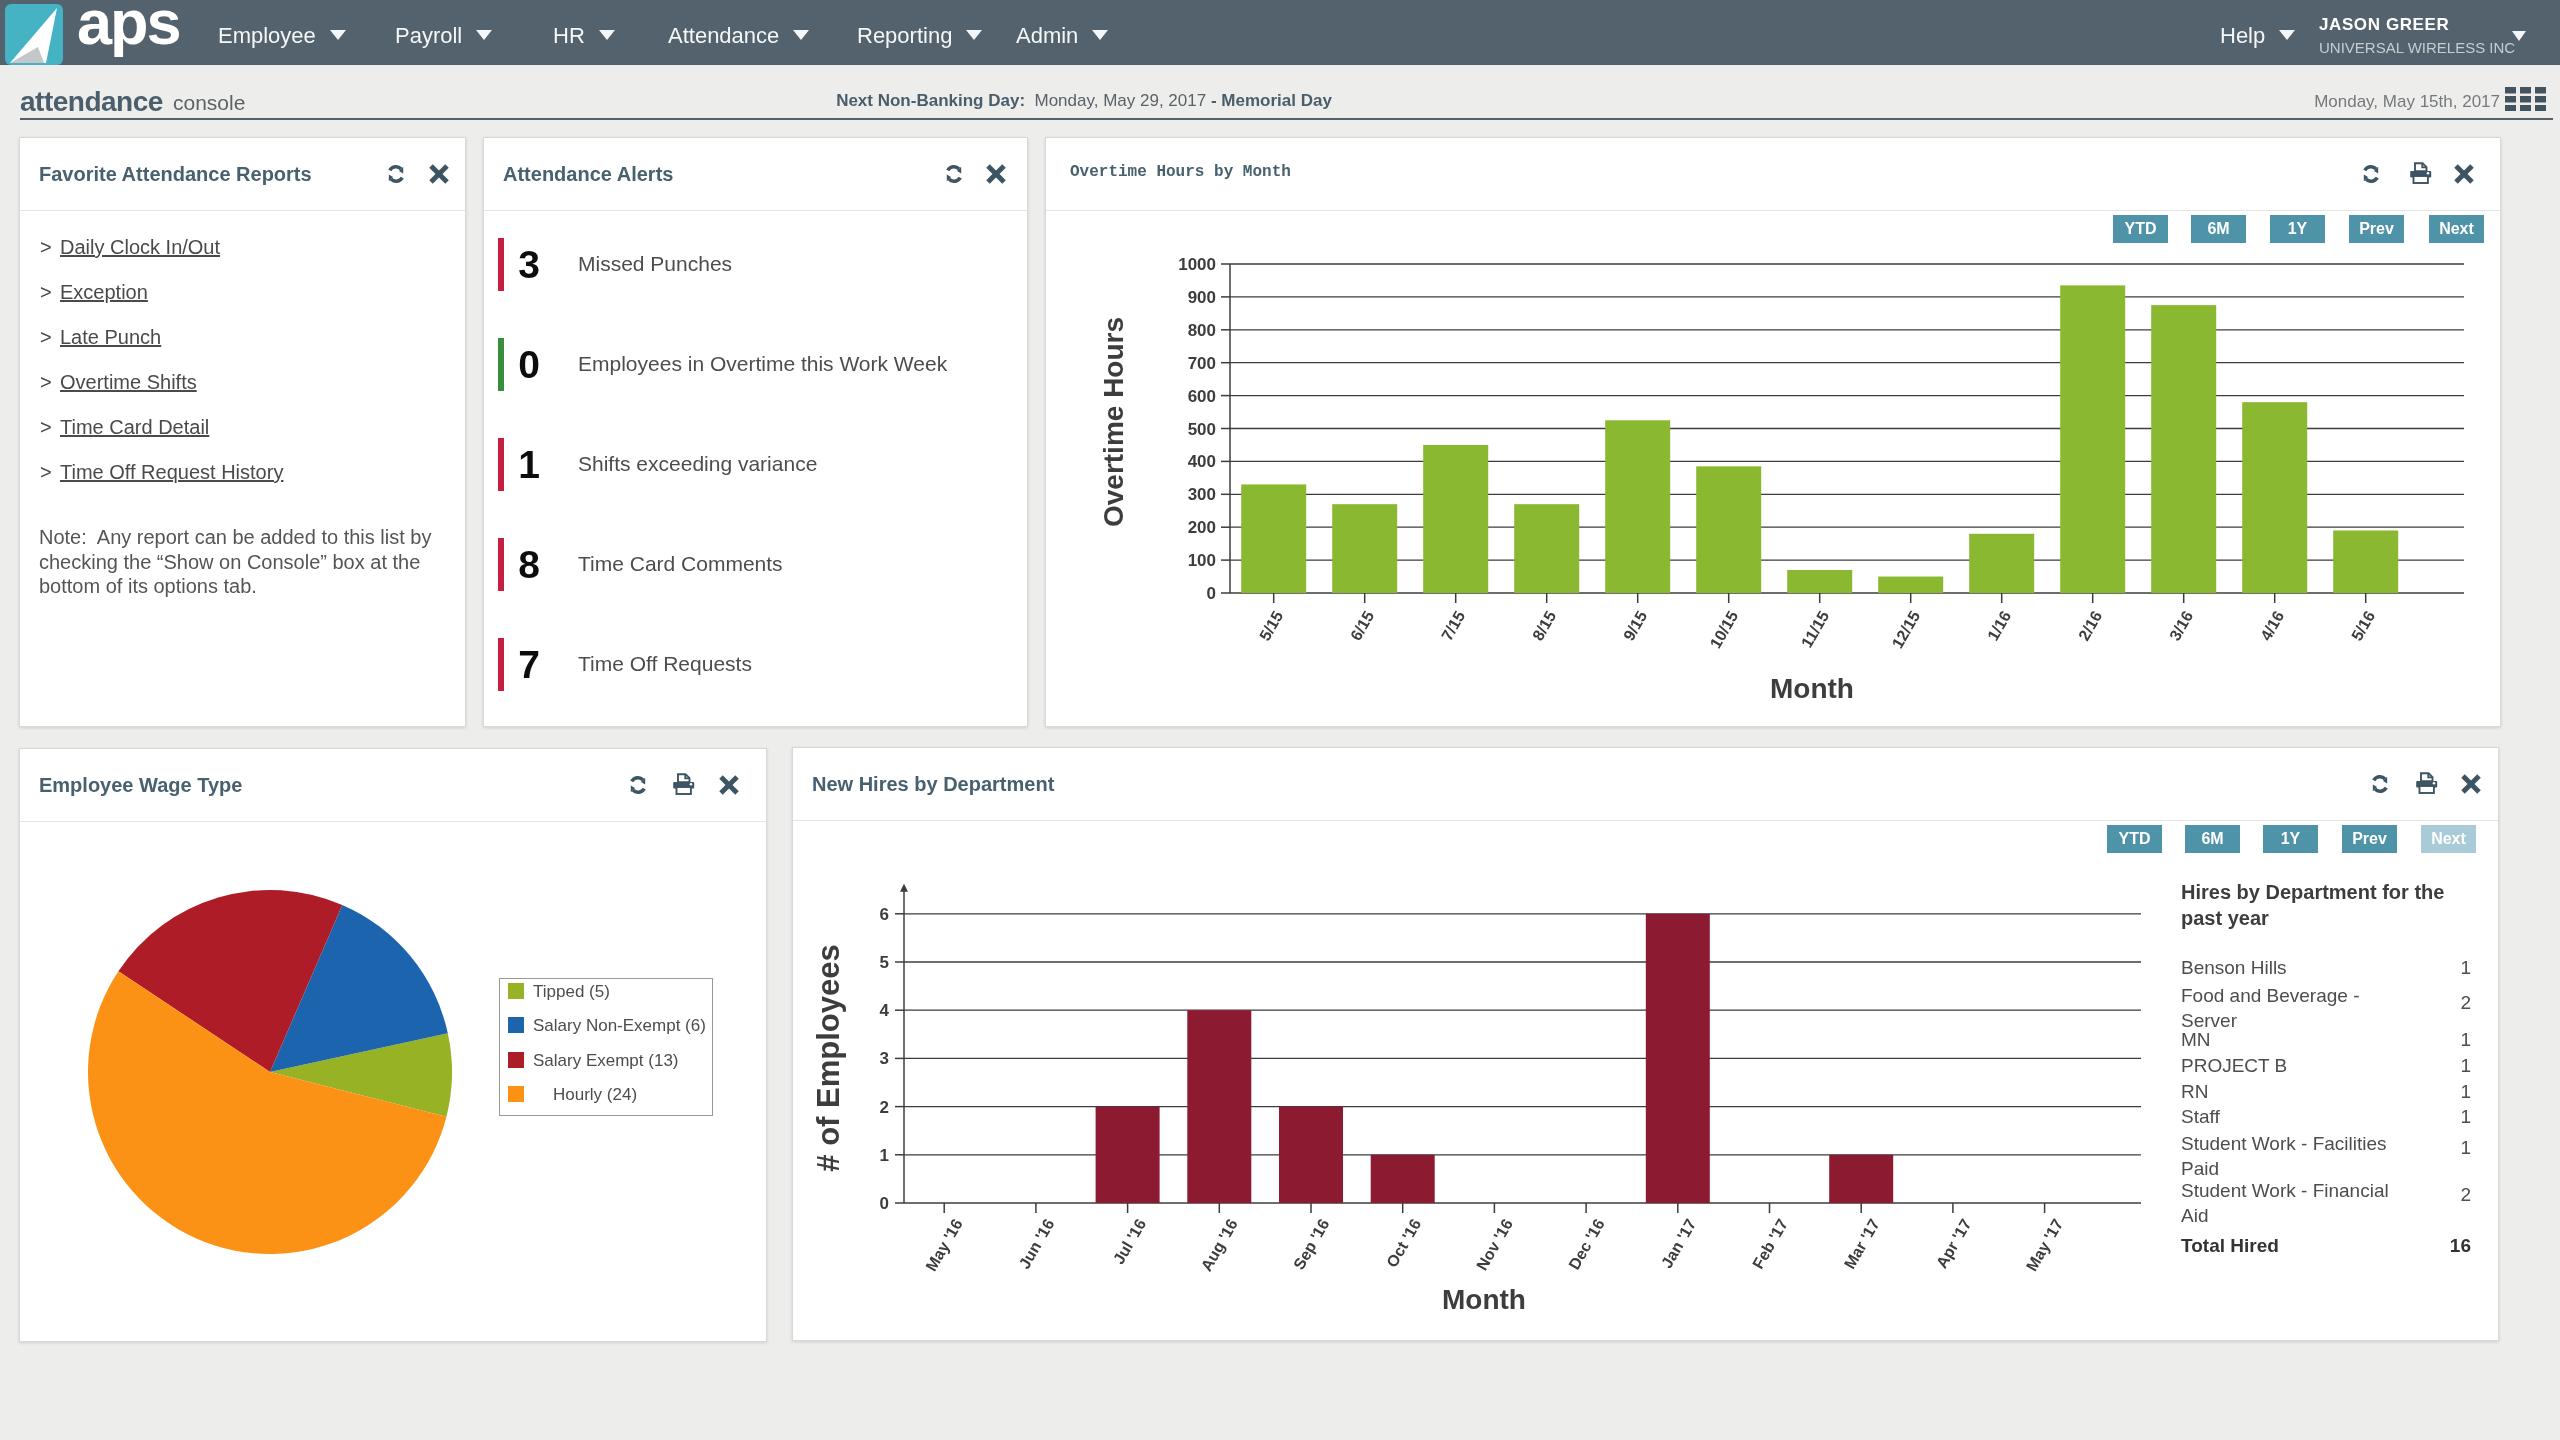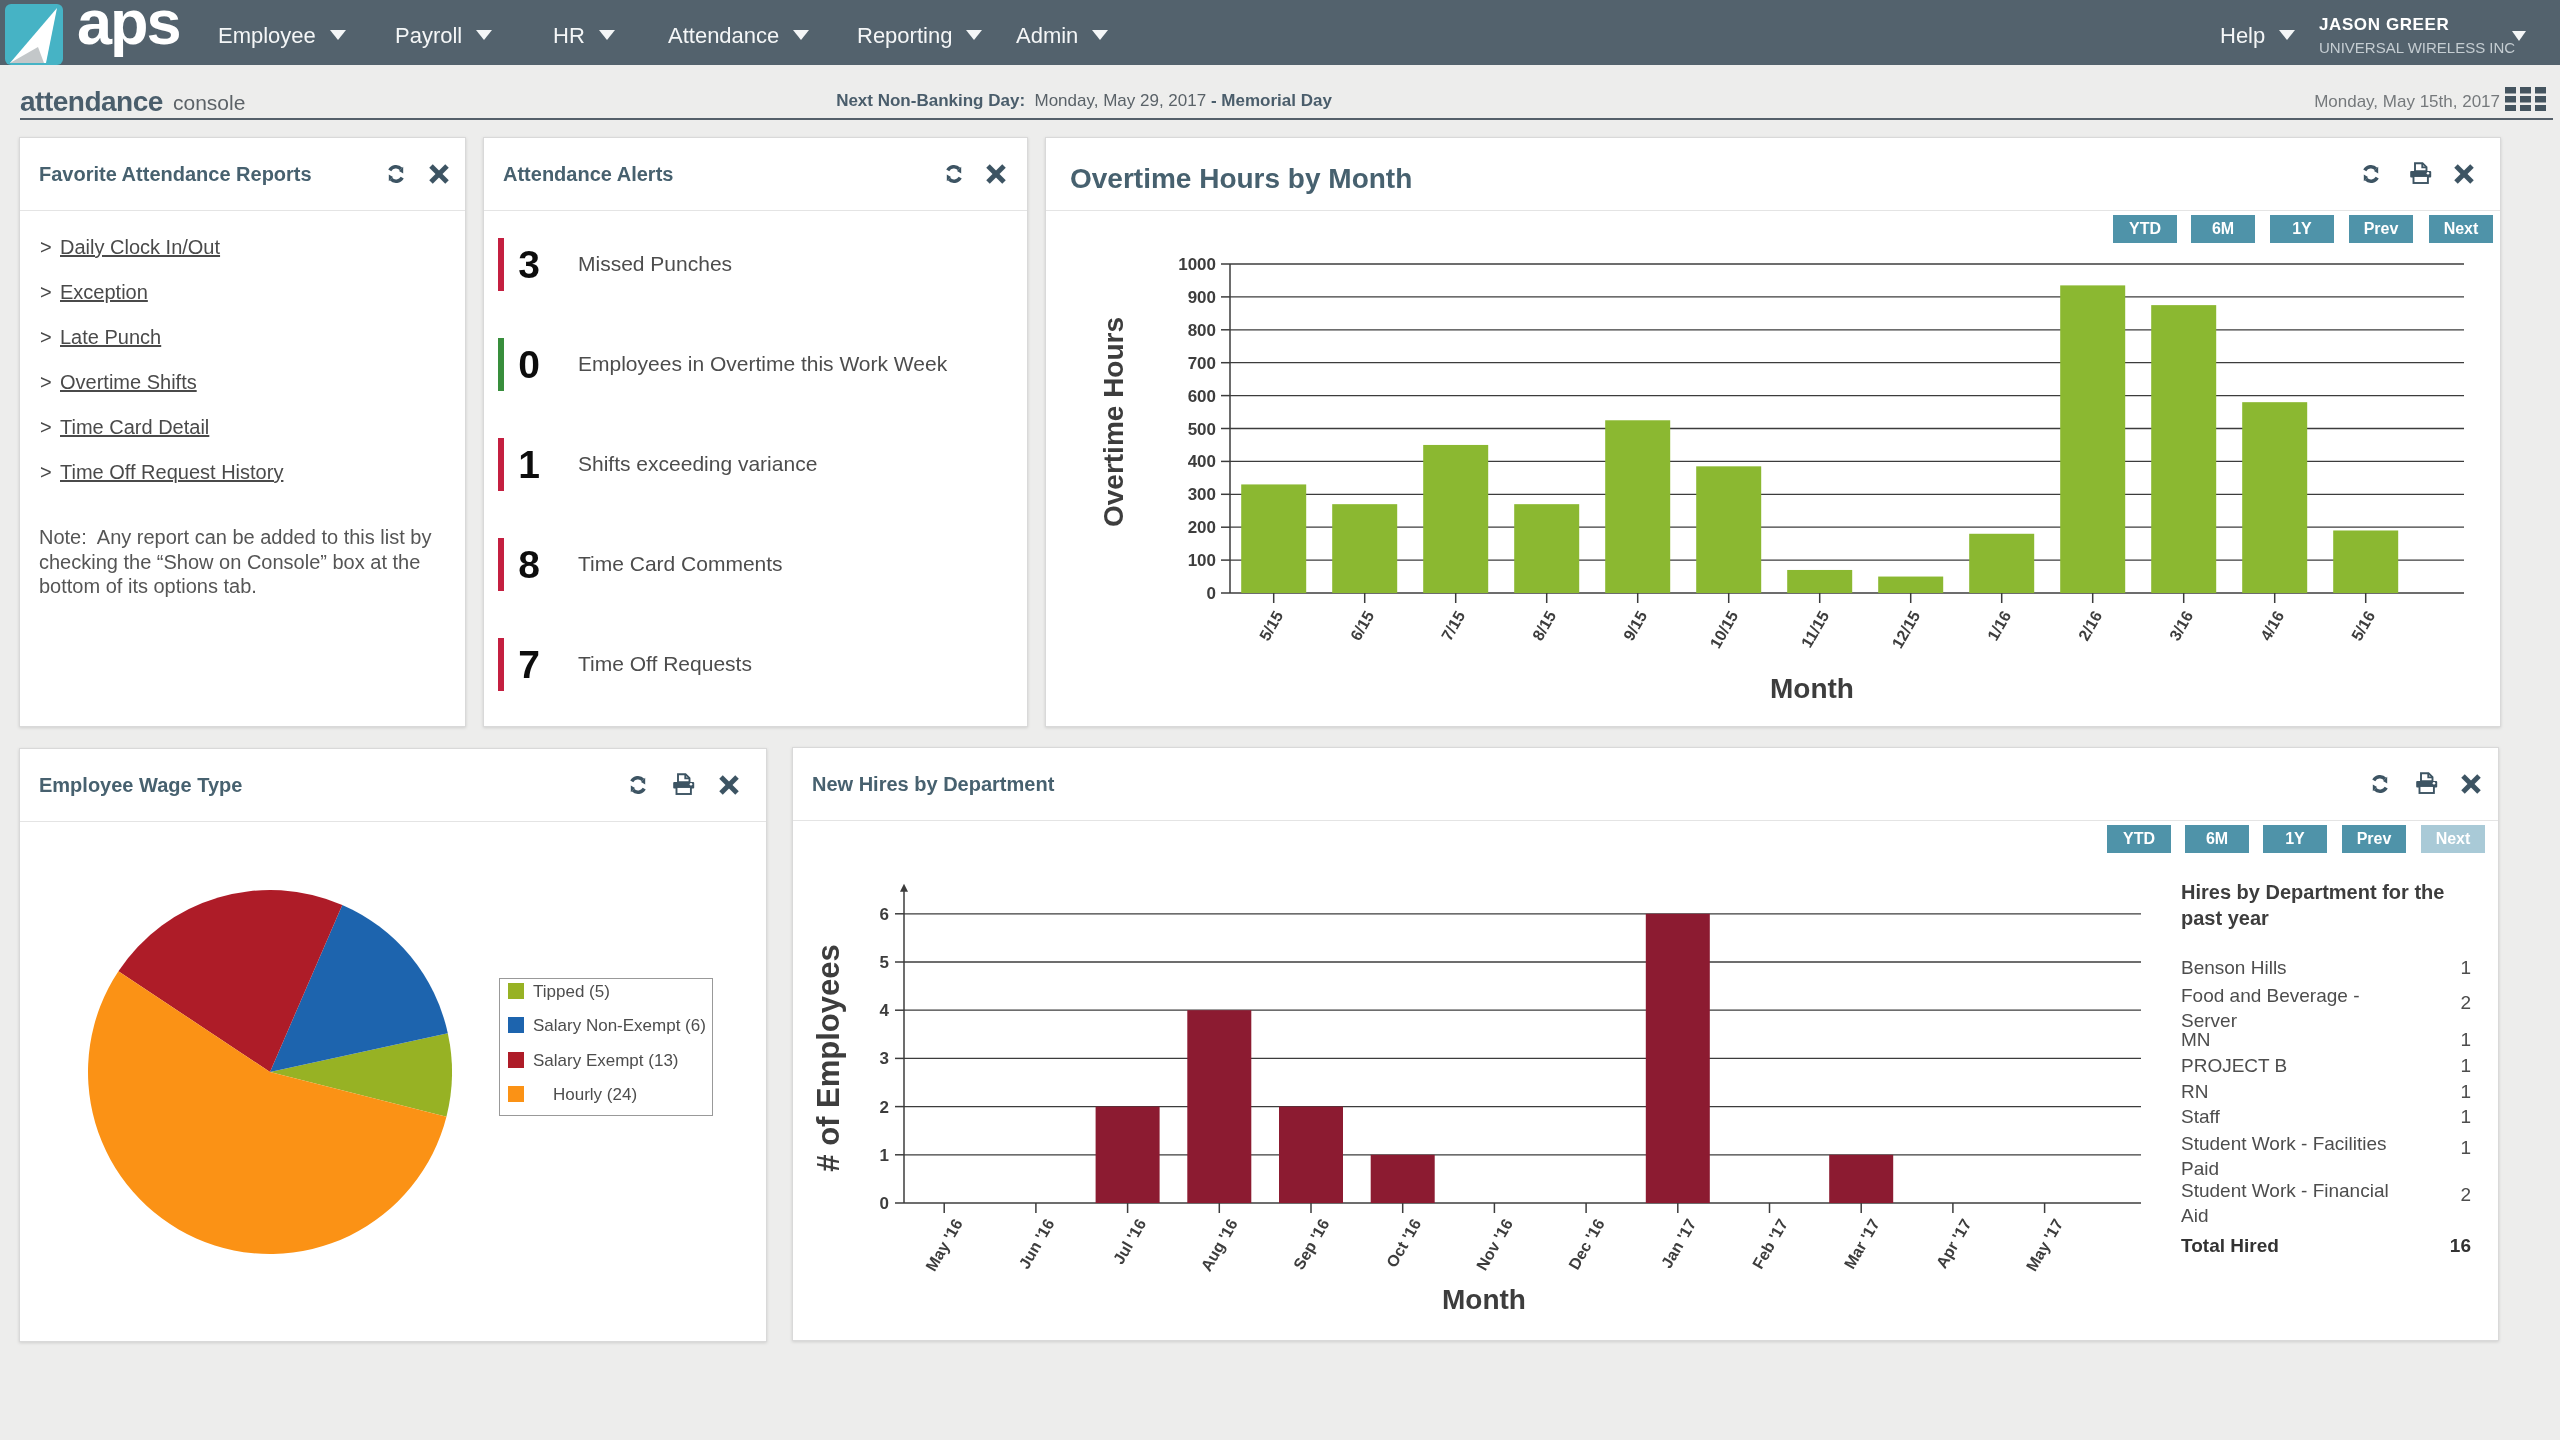--- a/index.html
+++ b/index.html
@@ -14,21 +14,21 @@
 #pagetitle { position:absolute; left:20px; top:88px; font-size:28px; line-height:28px; font-weight:bold; color:#4a5e6c; letter-spacing:-0.5px; }
 #pagesub { position:absolute; left:173px; top:92px; font-size:21px; line-height:21px; color:#5c6267; }
 #subdivider { position:absolute; left:20px; top:118px; width:2533px; height:2px; background:#55606a; }
 #centermsg { position:absolute; left:0; top:91px; width:2168px; text-align:center; font-size:17px; color:#5a6268; }
 #centermsg b { color:#4a5d6b; }
 #ritedate { position:absolute; right:60px; top:92px; font-size:17px; color:#75797c; }
 .card { position:absolute; background:#fff; border:1px solid #d9d9d9; box-shadow:0 1px 3px rgba(0,0,0,0.13); }
 .chead { position:absolute; left:0; top:0; right:0; height:73px; border-bottom:1px solid #e4e4e4; }
 .icon { position:absolute; top:163px; width:20px; height:20px; }
 .xline { stroke:#3d5463; stroke-width:5; }
-.btn { position:absolute; width:64px; height:28px; background:#4f93a9; color:#fff; font-size:16px; font-weight:bold; text-align:center; line-height:28px; }
+.btn { position:absolute; width:55px; height:28px; background:#4f93a9; color:#fff; font-size:16px; font-weight:bold; text-align:center; line-height:28px; }
 .btn.dis { background:#a9cad7; }
 
 .flink { position:absolute; left:20px; font-size:20px; line-height:20px; color:#4a4a4a; }
 .flink .gt { position:absolute; left:0; top:0; }
 .flink .lk { position:absolute; left:20px; top:0; text-decoration:underline; white-space:nowrap;text-align:right; }
 #note { position:absolute; left:19px; top:387px; width:412px; font-size:20px; line-height:24.5px; color:#555; }
 
 .abar { position:absolute; left:14px; width:6px; height:53px; background:#c41f40; }
 .anum { position:absolute; left:28px; width:34px; font-size:39px; line-height:39px; font-weight:bold; color:#0d0d0d; text-align:center; }
 .albl { position:absolute; left:94px; font-size:21px; line-height:21px; color:#4d4d4d; }
@@ -142,21 +142,21 @@
   <div class="abar" style="top:400px;"></div>
     <div class="anum" style="top:407px;">8</div>
     <div class="albl" style="top:415px;">Time Card Comments</div>
   <div class="abar" style="top:500px;"></div>
     <div class="anum" style="top:507px;">7</div>
     <div class="albl" style="top:515px;">Time Off Requests</div>
 </div>
 
 <div class="card" style="left:1045px; top:137px; width:1456px; height:590px;">
   <div class="chead"></div>
-  <div style="position:absolute; left:24px; top:25px; font-size:28px; font-weight:bold; color:#47616f;">Overtime Hours by Month</div>
+  <div style="position:absolute; left:24px; top:25px; font-size:16px; font-weight:bold; color:#47616f;font-family:Liberation Mono, monospace;">Overtime Hours by Month</div>
   <svg class="icon" style="left:1315px; top:26px;" viewBox="0 0 20 20">
       <use href="#rfr1"></use>
     </svg>
   <svg class="icon" style="left:1363px; top:24px; width:24px; height:24px;" viewBox="0 0 24 24" id="printicon">
     <path d="M6,1.2 h7.5 l4,4 v4 h-11.5 z" fill="#fff" stroke="#3d5463" stroke-width="1.9"></path>
     <path d="M13.3,1.2 v4.2 h4.2" fill="none" stroke="#3d5463" stroke-width="1.9"></path>
     <rect x="1.2" y="9" width="21" height="6.6" rx="1" fill="#3d5463"></rect>
     <circle cx="19" cy="11.2" r="1.3" fill="#fff"></circle>
     <rect x="4.5" y="14" width="14.4" height="7" fill="#fff" stroke="#3d5463" stroke-width="1.9"></rect>
   </svg>

